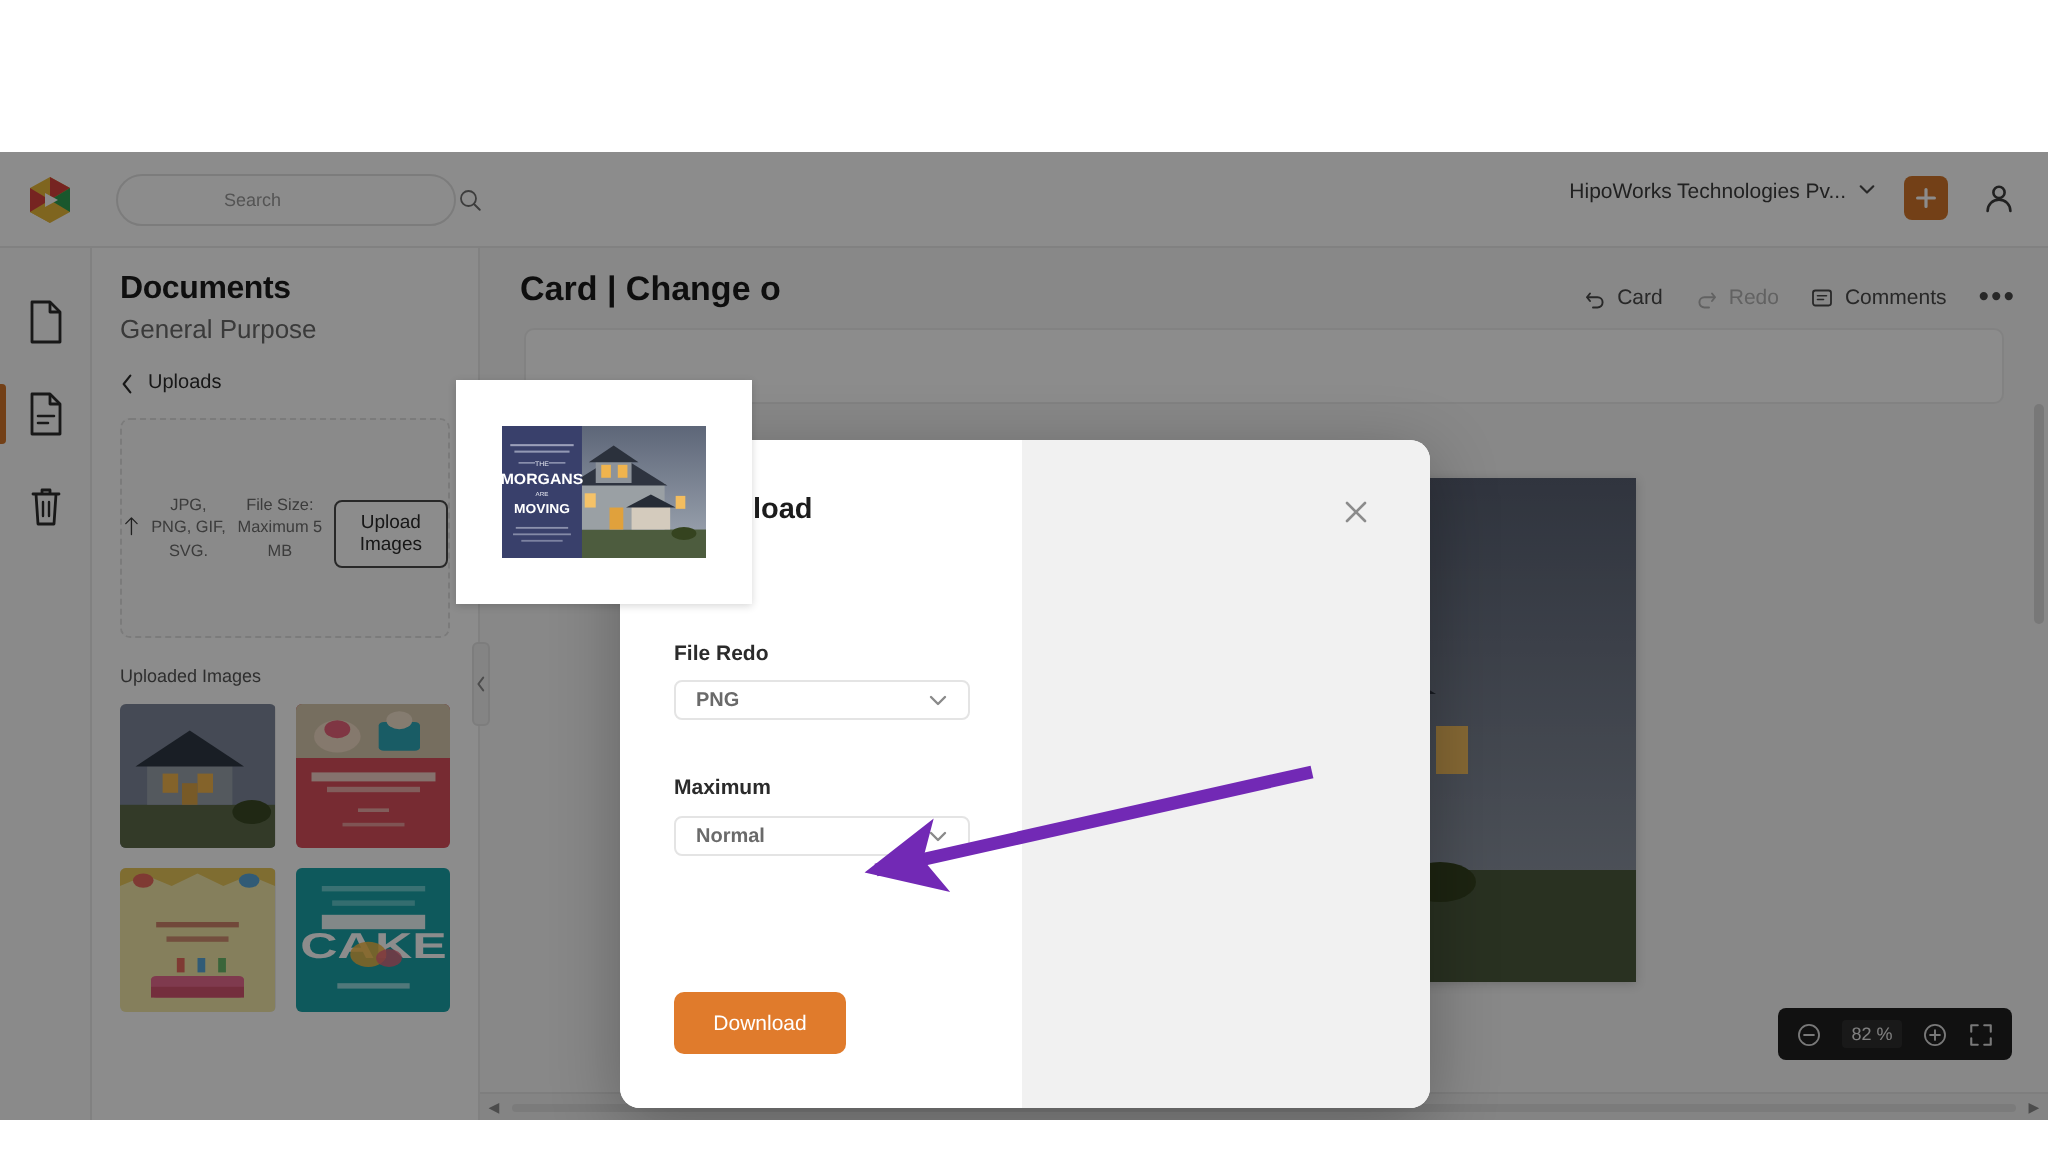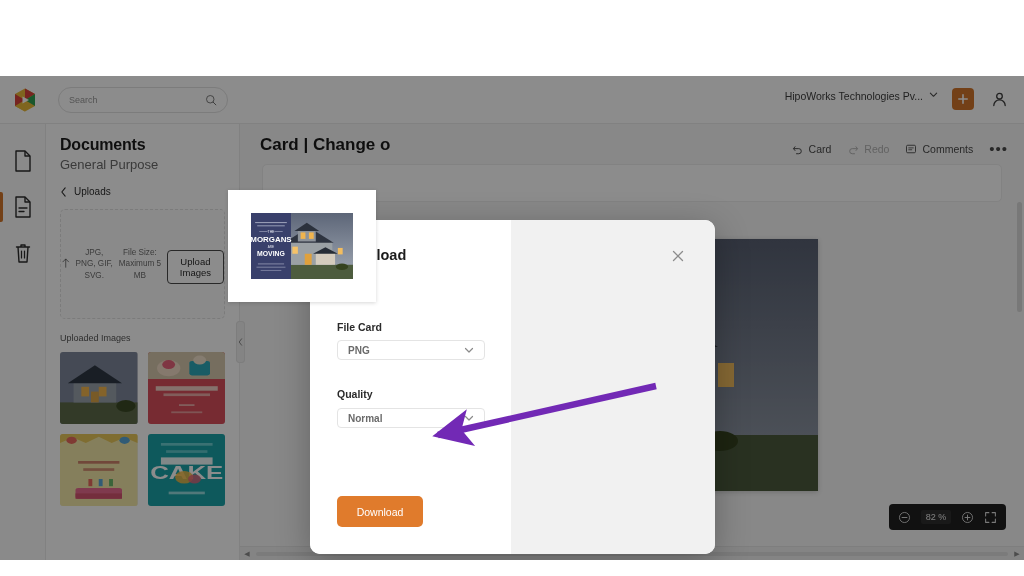--- a/index.html
+++ b/index.html
@@ -55,20 +55,21 @@
     display: flex; align-items: center;
     padding: 0 10px;
   }
   .search-box input {
     border: none; outline: none;
     flex: 1;
     font-size: 9px;
     font-family: "Liberation Sans", sans-serif;
     color: #333;
     background: transparent;
+    margin-left: 43px;
   }
   .search-box input::placeholder { color: #9a9a9a; }
   .search-icon { width: 12px; height: 12px; flex: 0 0 auto; }
 
   .org-select {
     position: absolute; right: 86px; top: 14px;
     display: flex; align-items: flex-start; gap: 6px;
     font-size: 10.5px; color: #3d3d3d;
     cursor: pointer;
   }
@@ -591,29 +592,29 @@
         </svg>
       </div>
     </div>
 
     <div class="scrim"></div>
 
     <div class="modal">
       <div class="modal-left">
         <div class="modal-title">Download</div>
 
-        <div class="field-label" style="left:27px; top:101px;">File Card</div>
+        <div class="field-label" style="left:27px; top:101px;">File Redo</div>
         <div class="select-box" style="left:27px; top:120px;">
           <span>PNG</span>
           <svg width="10" height="10" viewBox="0 0 10 10">
             <path d="M1.5 3.5 L5 7 L8.5 3.5" fill="none" stroke="#8a8a8a" stroke-width="1.2" stroke-linecap="round" stroke-linejoin="round"></path>
           </svg>
         </div>
 
-        <div class="field-label" style="left:27px; top:168px;">Quality</div>
+        <div class="field-label" style="left:27px; top:168px;">Maximum</div>
         <div class="select-box" style="left:27px; top:188px;">
           <span>Normal</span>
           <svg width="10" height="10" viewBox="0 0 10 10">
             <path d="M1.5 3.5 L5 7 L8.5 3.5" fill="none" stroke="#8a8a8a" stroke-width="1.2" stroke-linecap="round" stroke-linejoin="round"></path>
           </svg>
         </div>
       </div>
 
       <div class="modal-right">
         <div class="modal-close">

